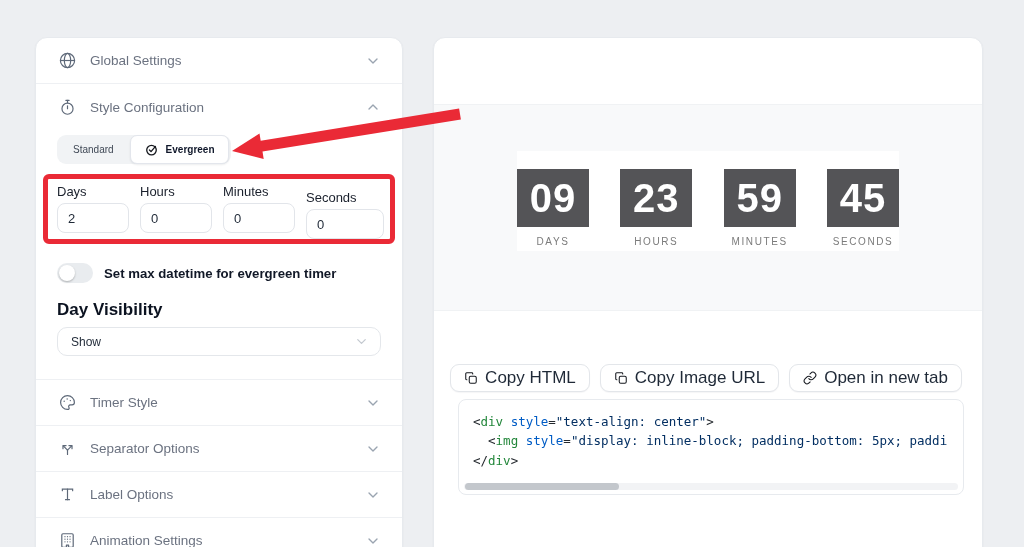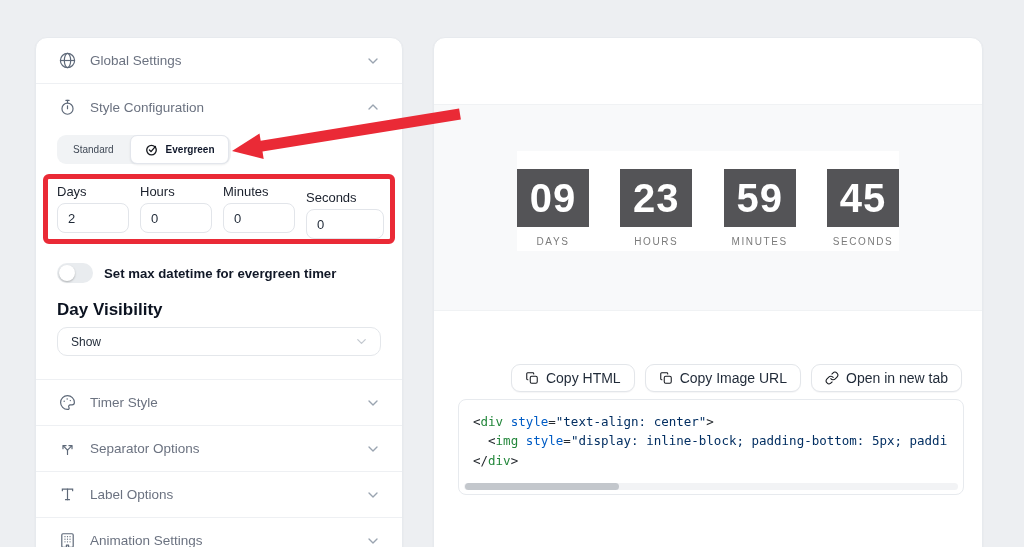--- a/index.html
+++ b/index.html
@@ -56,21 +56,21 @@
                   border-top:1px solid #f0f2f4; border-bottom:1px solid #f0f2f4; }
   .widget { width:382px; height:100px; background:#fff; margin:46px auto 0;
             display:flex; justify-content:space-between; padding:18px 0 0; }
   .unit { width:72px; text-align:center; }
   .digit { width:72px; height:58px; background:#545457; color:#fff; font-size:40px; font-weight:700;
            display:flex; align-items:center; justify-content:center; letter-spacing:1px; }
   .unit-lbl { margin-top:9px; font-size:10px; color:#7b7b7b; letter-spacing:1.6px; }
 
   .actions { display:flex; justify-content:flex-end; gap:10px; margin:53px 20px 0 0; }
   .btn { height:28px; display:flex; align-items:center; gap:7px; padding:0 13px; background:#fff;
-         border:1px solid #e3e6ea; border-radius:9px; font-size:14px; color:#1f2937; cursor:pointer;
+         border:1px solid #e3e6ea; border-radius:9px; font-size:17px; color:#1f2937; cursor:pointer;
          box-shadow:0 1px 1px rgba(16,24,40,.04); white-space:nowrap; }
   .btn .bicon { display:flex; color:#16191f; }
 
   .codeblock { position:relative; margin:7px 18px 0 24px; height:96px; border:1px solid #e7eaee;
                border-radius:8px; background:#fff; padding:12px 14px; overflow:hidden;
                font-family:"DejaVu Sans Mono","Liberation Mono", monospace; font-size:12.5px;
                line-height:1.55; color:#24292e; white-space:pre; cursor:text; }
   .tok-tag { color:#22863a; }
   .tok-attr { color:#005cc5; }
   .tok-str { color:#032f62; }

